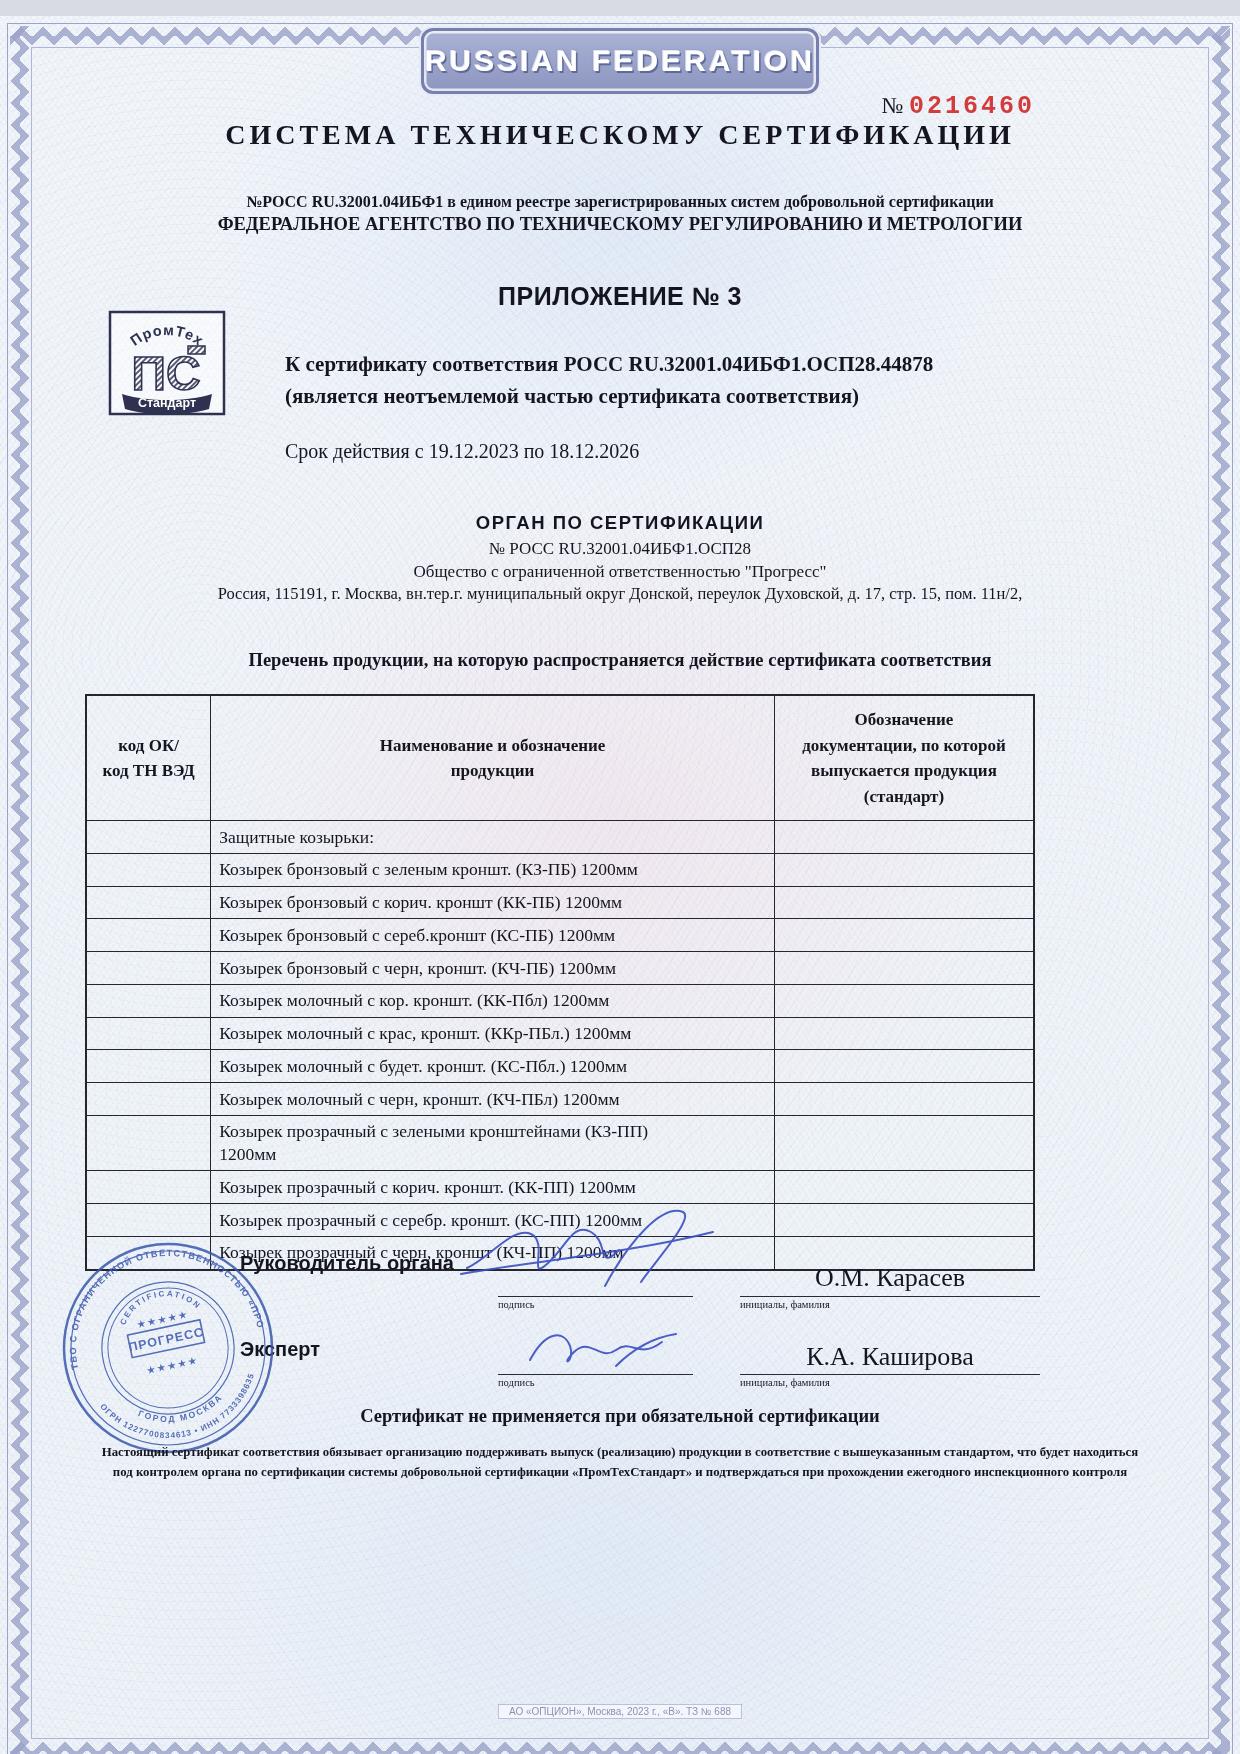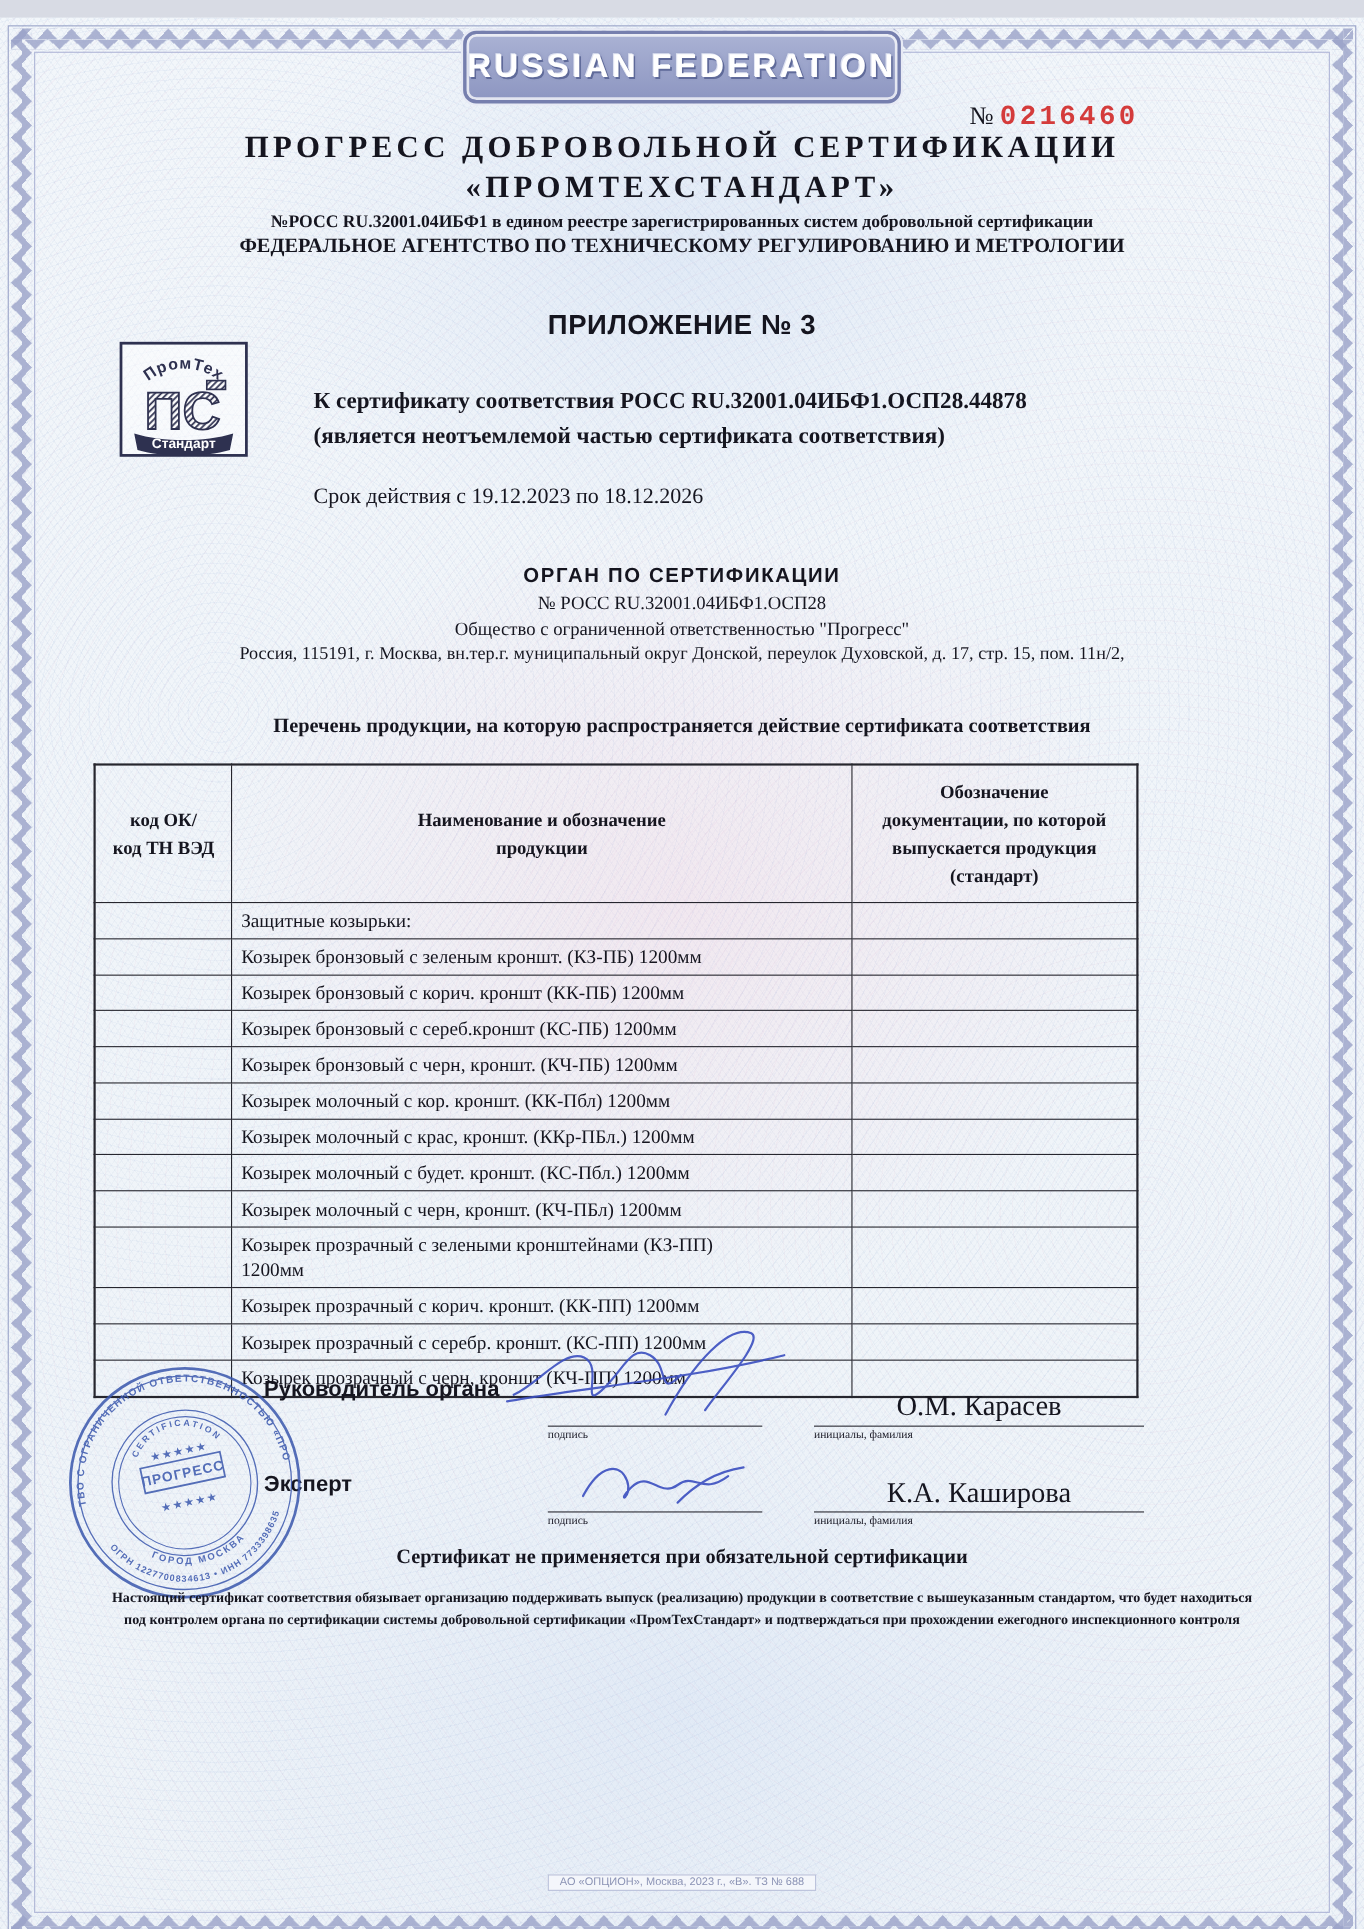--- a/index.html
+++ b/index.html
@@ -100,22 +100,21 @@
 
   <div class="banner">
     <span>RUSSIAN FEDERATION</span>
   </div>
 
   <div class="doc-number">
     <span>№</span>
     <span class="num">0216460</span>
   </div>
 
-  <div class="t-center sys-title">ПРОГРЕСС ДОБРОВОЛЬНОЙ СЕРТИФИКАЦИИ</div>
-  <div class="t-center sys-name">«ПРОМТЕХСТАНДАРТ»</div>
+  <div class="t-center sys-title">СИСТЕМА ТЕХНИЧЕСКОМУ СЕРТИФИКАЦИИ</div>
   <div class="t-center registry">№РОСС RU.32001.04ИБФ1 в едином реестре зарегистрированных систем добровольной сертификации</div>
   <div class="t-center agency">ФЕДЕРАЛЬНОЕ АГЕНТСТВО ПО ТЕХНИЧЕСКОМУ РЕГУЛИРОВАНИЮ И МЕТРОЛОГИИ</div>
   <div class="t-center appendix-title">ПРИЛОЖЕНИЕ № 3</div>
 
   <svg class="logo" width="118" height="106" viewBox="0 0 118 106">
     <defs>
       <pattern id="hatch" width="4" height="4" patternUnits="userSpaceOnUse" patternTransform="rotate(45)">
         <rect width="4" height="4" fill="#ffffff"></rect>
         <line x1="1" y1="0" x2="1" y2="4" stroke="#2e3150" stroke-width="1.6"></line>
       </pattern>

